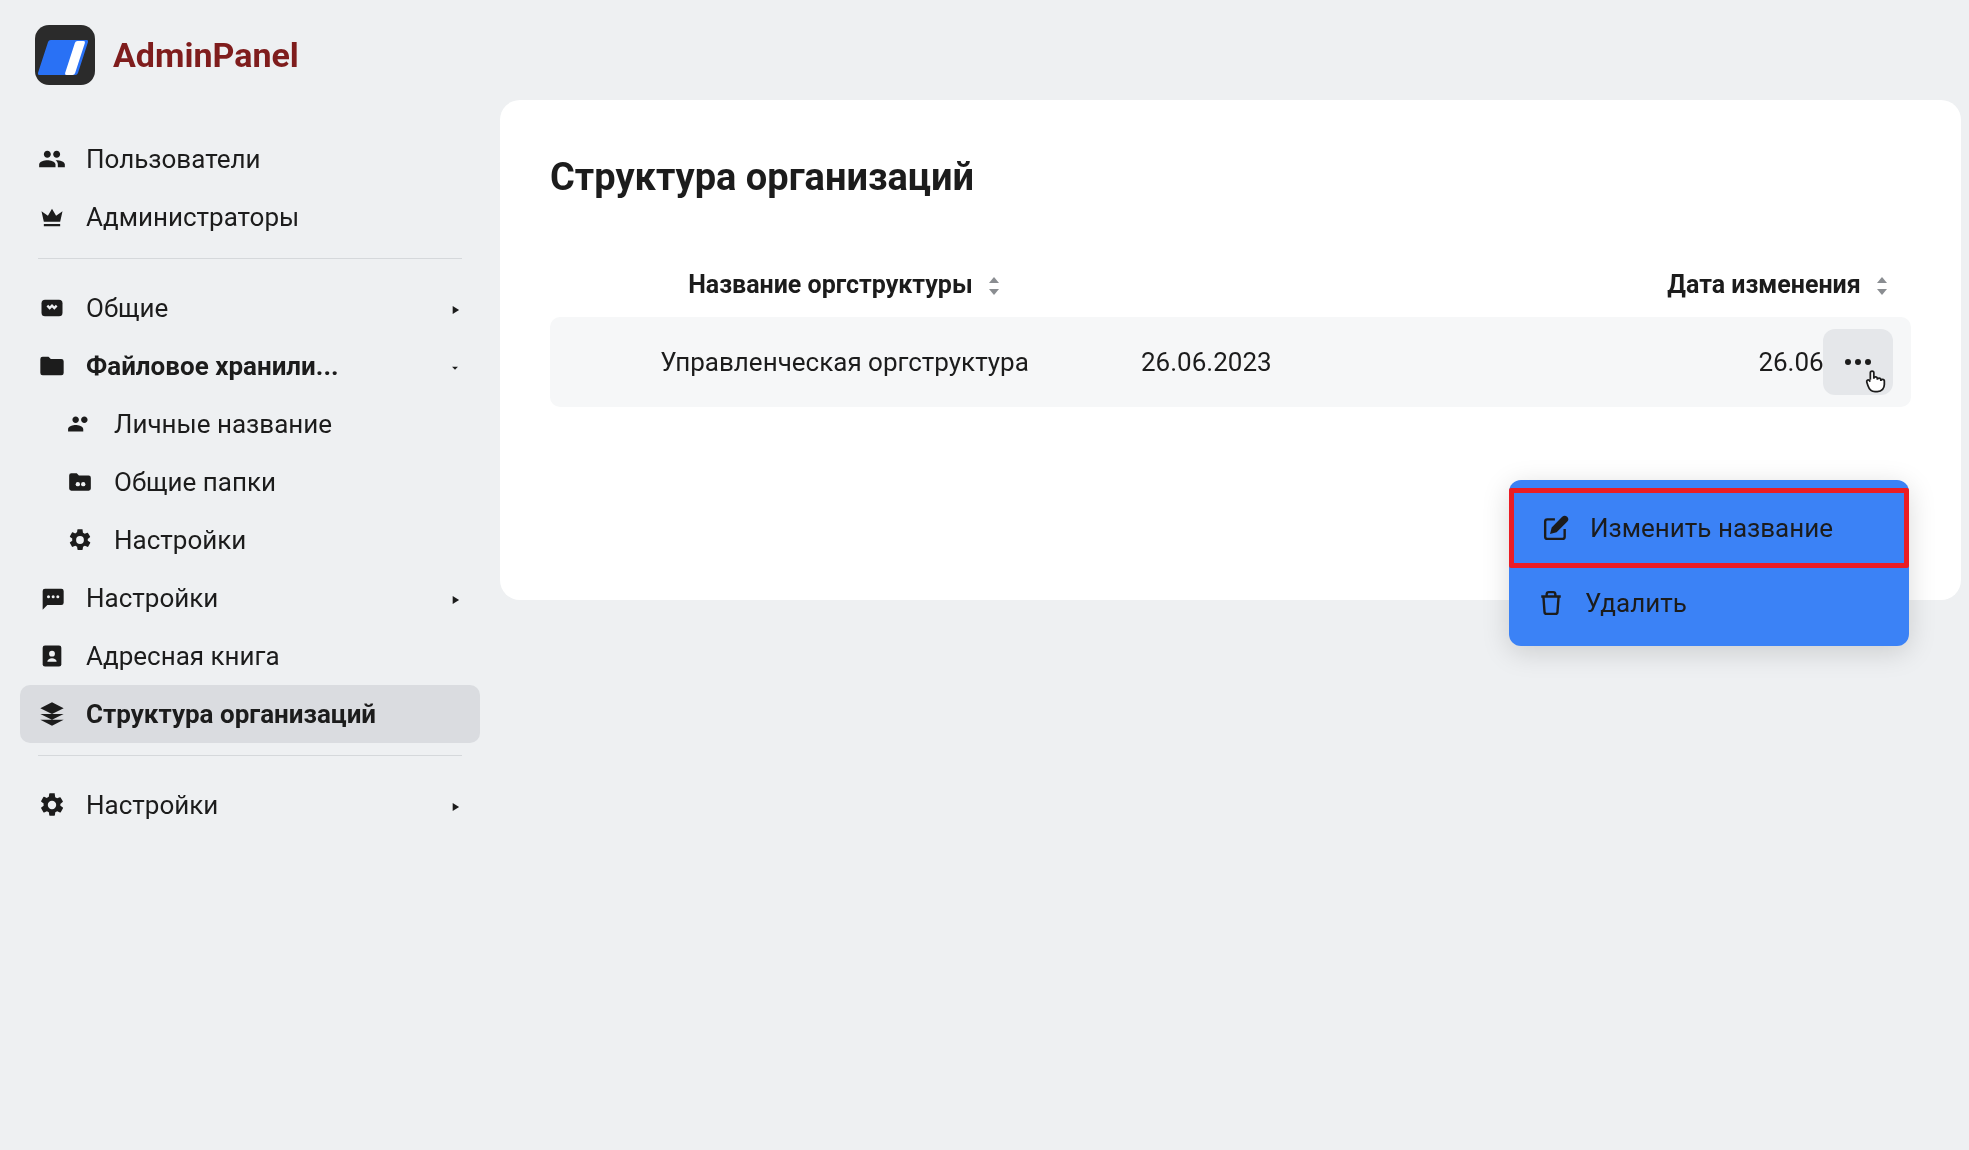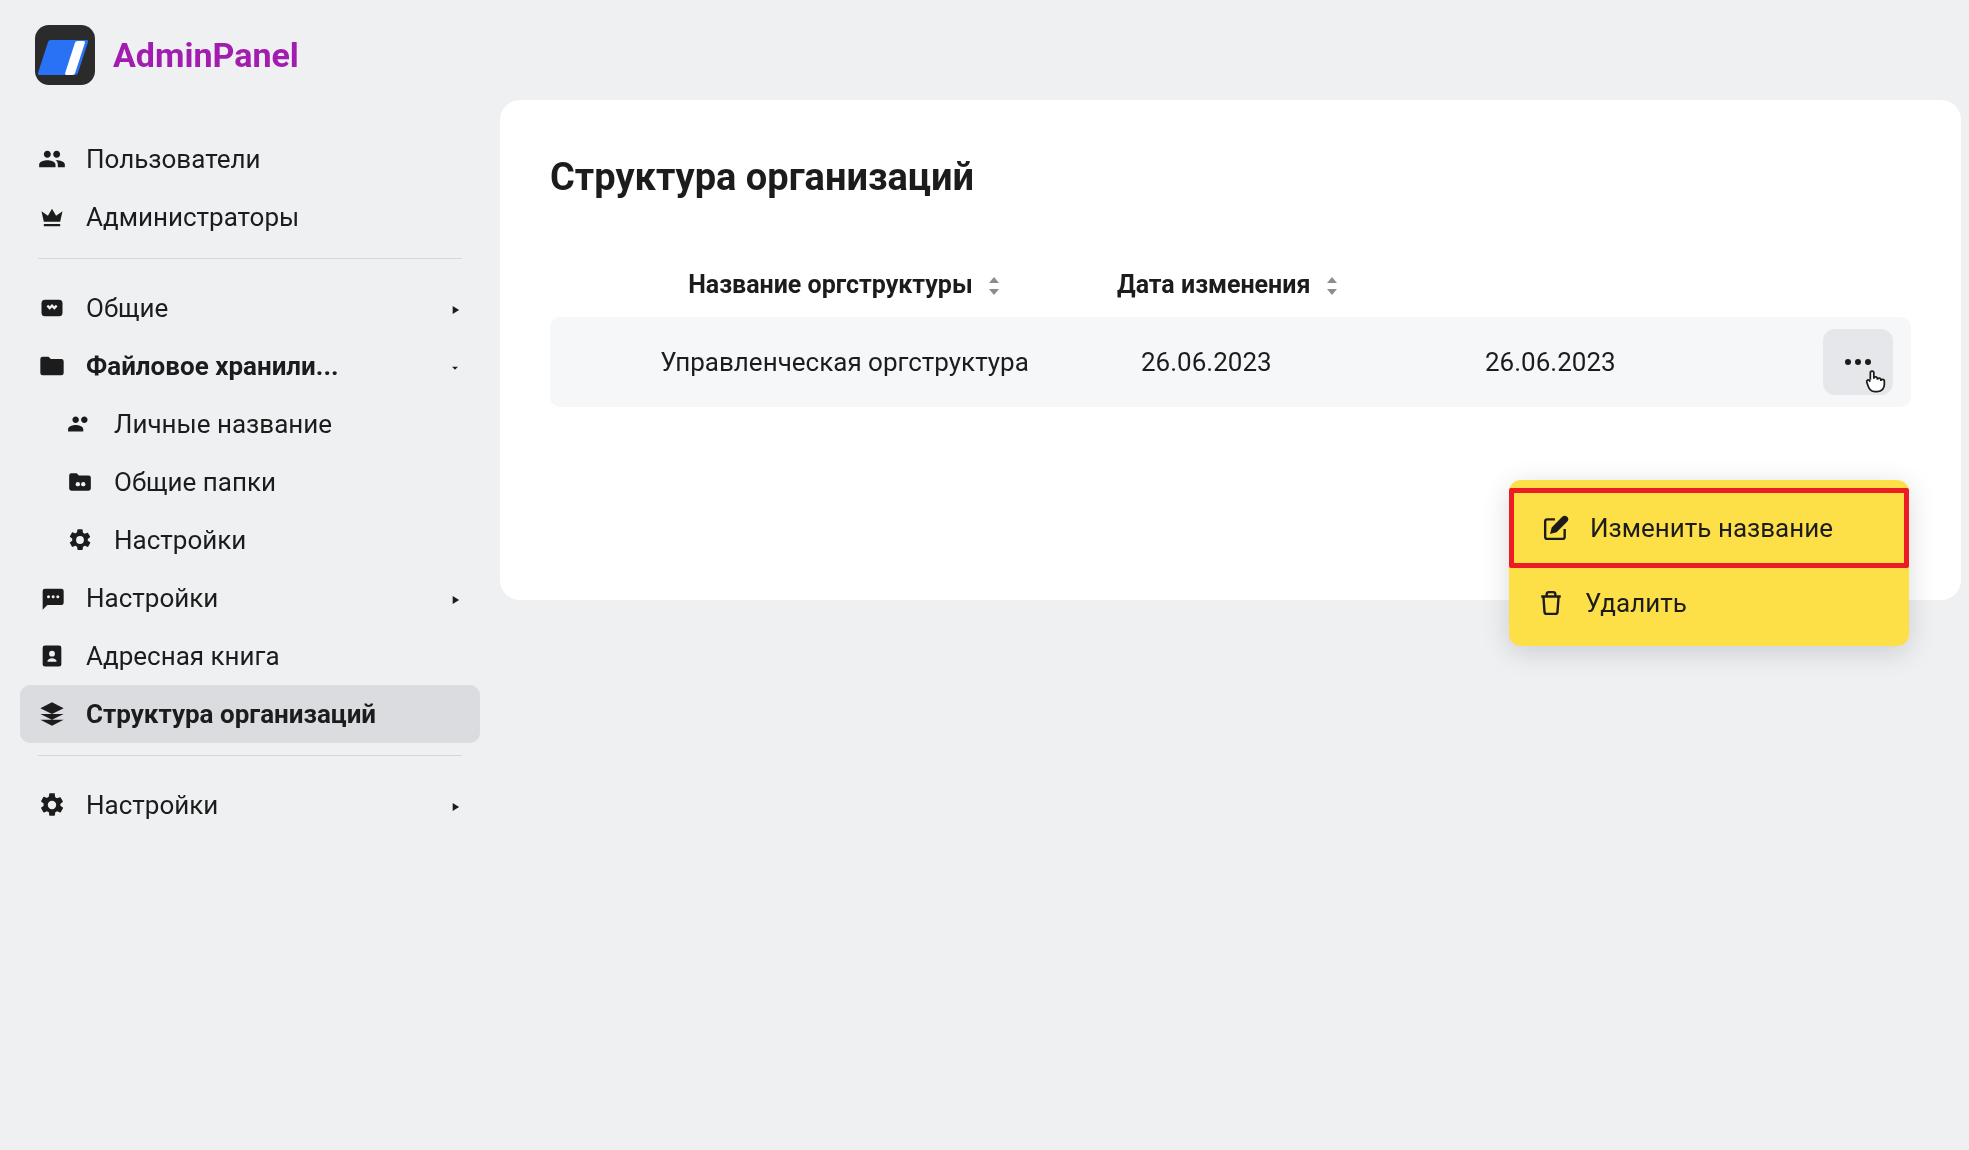--- a/index.html
+++ b/index.html
@@ -55,21 +55,21 @@
       height: 34px;
       background: #fff;
       bottom: 10px;
       left: 35px;
       transform: skewX(-18deg);
       border-radius: 2px;
     }
     .logo-text {
       font-size: 34px;
       font-weight: 700;
-      color: #a21caf;
+      color: #7f1d1d;
     }
     .nav-section {
       margin-top: 20px;
     }
     .nav-item {
       display: flex;
       align-items: center;
       padding: 14px 18px;
       cursor: pointer;
       border-radius: 10px;
@@ -122,21 +122,21 @@
     }
     .table-header {
       display: flex;
       padding: 16px 22px;
       font-size: 25px;
       font-weight: 700;
       color: #1c1c1c;
     }
     .col-name { width: 545px; text-align: center; }
     .col-created { width: 320px; }
-    .col-modified { flex: 1; }
+    .col-modified { flex: 1; text-align: right; }
     .sort-icon {
       display: inline-block;
       margin-left: 8px;
       vertical-align: middle;
     }
     .table-row {
       display: flex;
       padding: 30px 22px;
       font-size: 26px;
       color: #1c1c1c;
@@ -163,21 +163,21 @@
     .cursor-hand {
       position: absolute;
       right: 4px;
       bottom: -6px;
       font-size: 24px;
     }
     .context-menu {
       position: absolute;
       top: 380px;
       right: 52px;
-      background: #fde047;
+      background: #3b82f6;
       border-radius: 12px;
       box-shadow: 0 6px 28px rgba(0,0,0,0.15);
       padding: 8px 0;
       width: 400px;
     }
     .menu-item {
       display: flex;
       align-items: center;
       gap: 20px;
       padding: 20px 28px;

